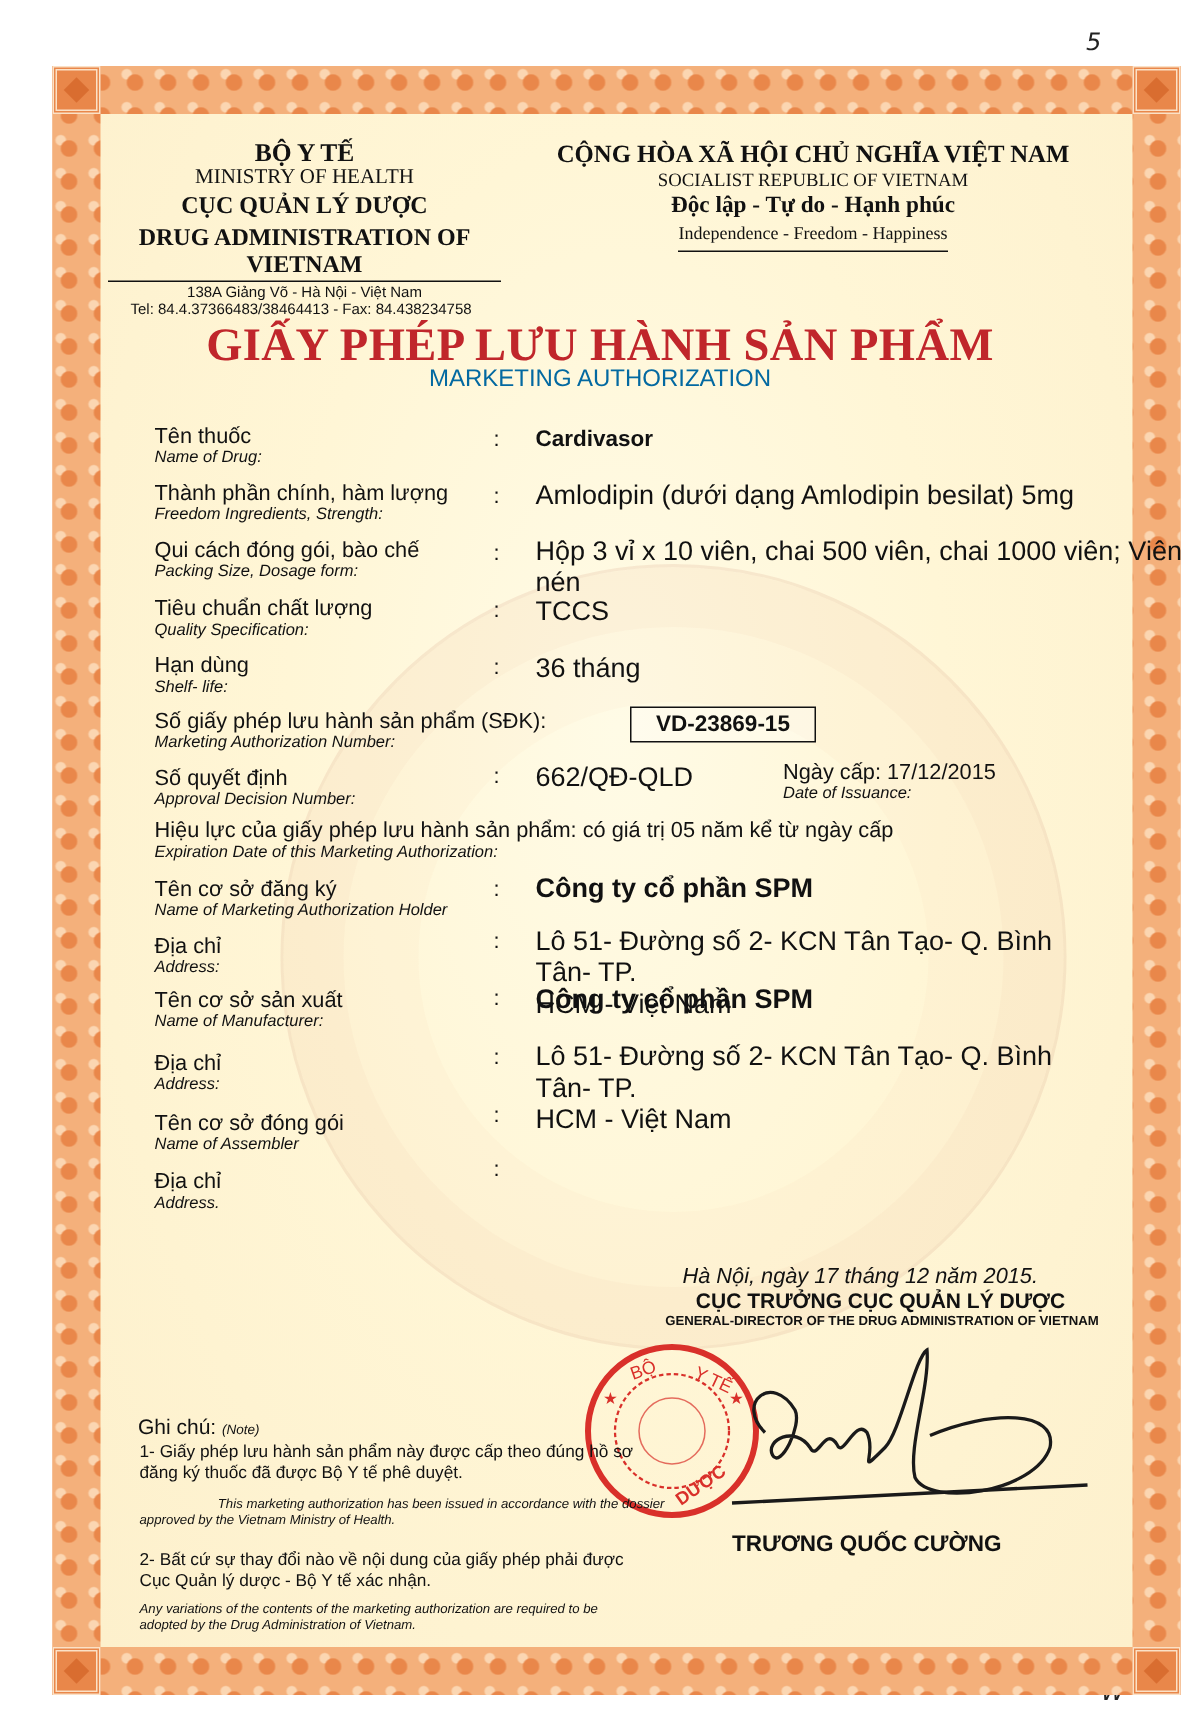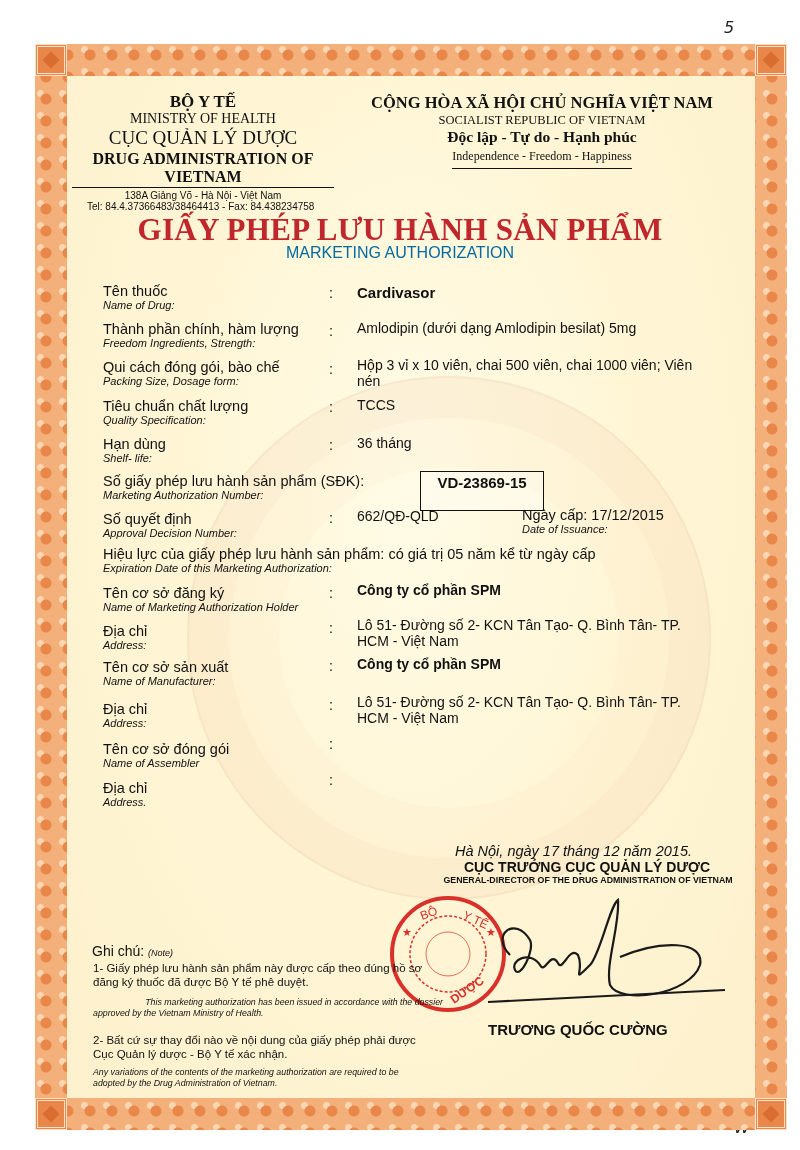--- a/index.html
+++ b/index.html
@@ -15,38 +15,38 @@
   .corner::after { content:""; position:absolute; left:7px; top:7px; width:12px; height:12px; background:#d96d30; transform:rotate(45deg); }
   .paper { position:absolute; left:67px; top:76px; width:688px; height:1022px;
     background: radial-gradient(ellipse at 50% 40%, #fffbe6 0%, #fff6d6 45%, #fdf0cc 100%); }
   .watermark { position:absolute; left:120px; top:300px; width:520px; height:520px; border-radius:50%;
     border:2px solid rgba(225,180,150,0.25); box-shadow: inset 0 0 0 40px rgba(240,200,170,0.10), inset 0 0 0 90px rgba(240,205,170,0.08); }
   .abs { position:absolute; }
   .serif { font-family:"Liberation Serif", "DejaVu Serif", serif; }
   .hdr-left { left:72px; top:92px; width:262px; text-align:center; }
   .hdr-left .l1 { font-size:17px; font-weight:bold; }
   .hdr-left .l2 { font-size:14px; line-height:14px; }
-  .hdr-left .l3 { font-size:19px; font-weight:normal; line-height:24px; }
+  .hdr-left .l3 { font-size:16px; font-weight:bold; line-height:24px; }
   .hdr-left .l4 { font-size:16px; font-weight:bold; border-bottom:1.5px solid #111; display:inline-block; padding:0 2px 1px; }
   .hdr-left .l5 { font-size:10px; margin-top:2px; }
   .hdr-left .l6 { font-size:10px; text-align:left; margin-left:15px; }
   .hdr-right { left:352px; top:93px; width:380px; text-align:center; }
   .hdr-right .r1 { font-size:16.5px; font-weight:bold; }
   .hdr-right .r2 { font-size:12.5px; }
   .hdr-right .r3 { font-size:15.5px; font-weight:bold; }
   .hdr-right .r4 { font-size:12px; display:inline-block; border-bottom:1.5px solid #111; padding-bottom:4px; }
   .title { left:0; top:212px; width:800px; text-align:center; }
   .title .t1 { font-size:31px; font-weight:bold; color:#c0262b; letter-spacing:0.3px; }
   .title .t2 { font-size:16px; font-weight:normal; color:#0369a1; margin-top:-4px; }
   .row-label { font-size:14.5px; color:#111; }
   .row-sub { font-size:11px; font-style:italic; color:#111; }
   .colon { font-size:14.5px; }
-  .val { font-size:14px; }
+  .val { font-size:18px; }
   .bold { font-weight:bold; }
-  .regbox { left:420px; top:471px; width:124px; height:40px; border:1.5px solid #111; box-sizing:border-box; text-align:center; font-size:15px; font-weight:bold; line-height:21px; background:rgba(255,255,255,0.3); }
+  .regbox { left:420px; top:471px; width:124px; height:24px; border:1.5px solid #111; box-sizing:border-box; text-align:center; font-size:15px; font-weight:bold; line-height:21px; background:rgba(255,255,255,0.3); }
   .sign-date { left:455px; top:843px; font-size:14.5px; font-style:italic; }
   .sign-title { left:432px; top:859px; width:310px; text-align:center; font-size:14px; font-weight:bold; }
   .sign-sub { left:418px; top:875px; width:340px; text-align:center; font-size:8.8px; font-weight:bold; }
   .signer { left:488px; top:1021px; font-size:15px; font-weight:bold; }
   .note-head { left:92px; top:943px; font-size:14px; }
   .note-head i { font-size:9px; }
   .note-vi { font-size:11.5px; line-height:14px; }
   .note-en { font-size:8.8px; font-style:italic; line-height:11px; }
 </style>
 </head>

